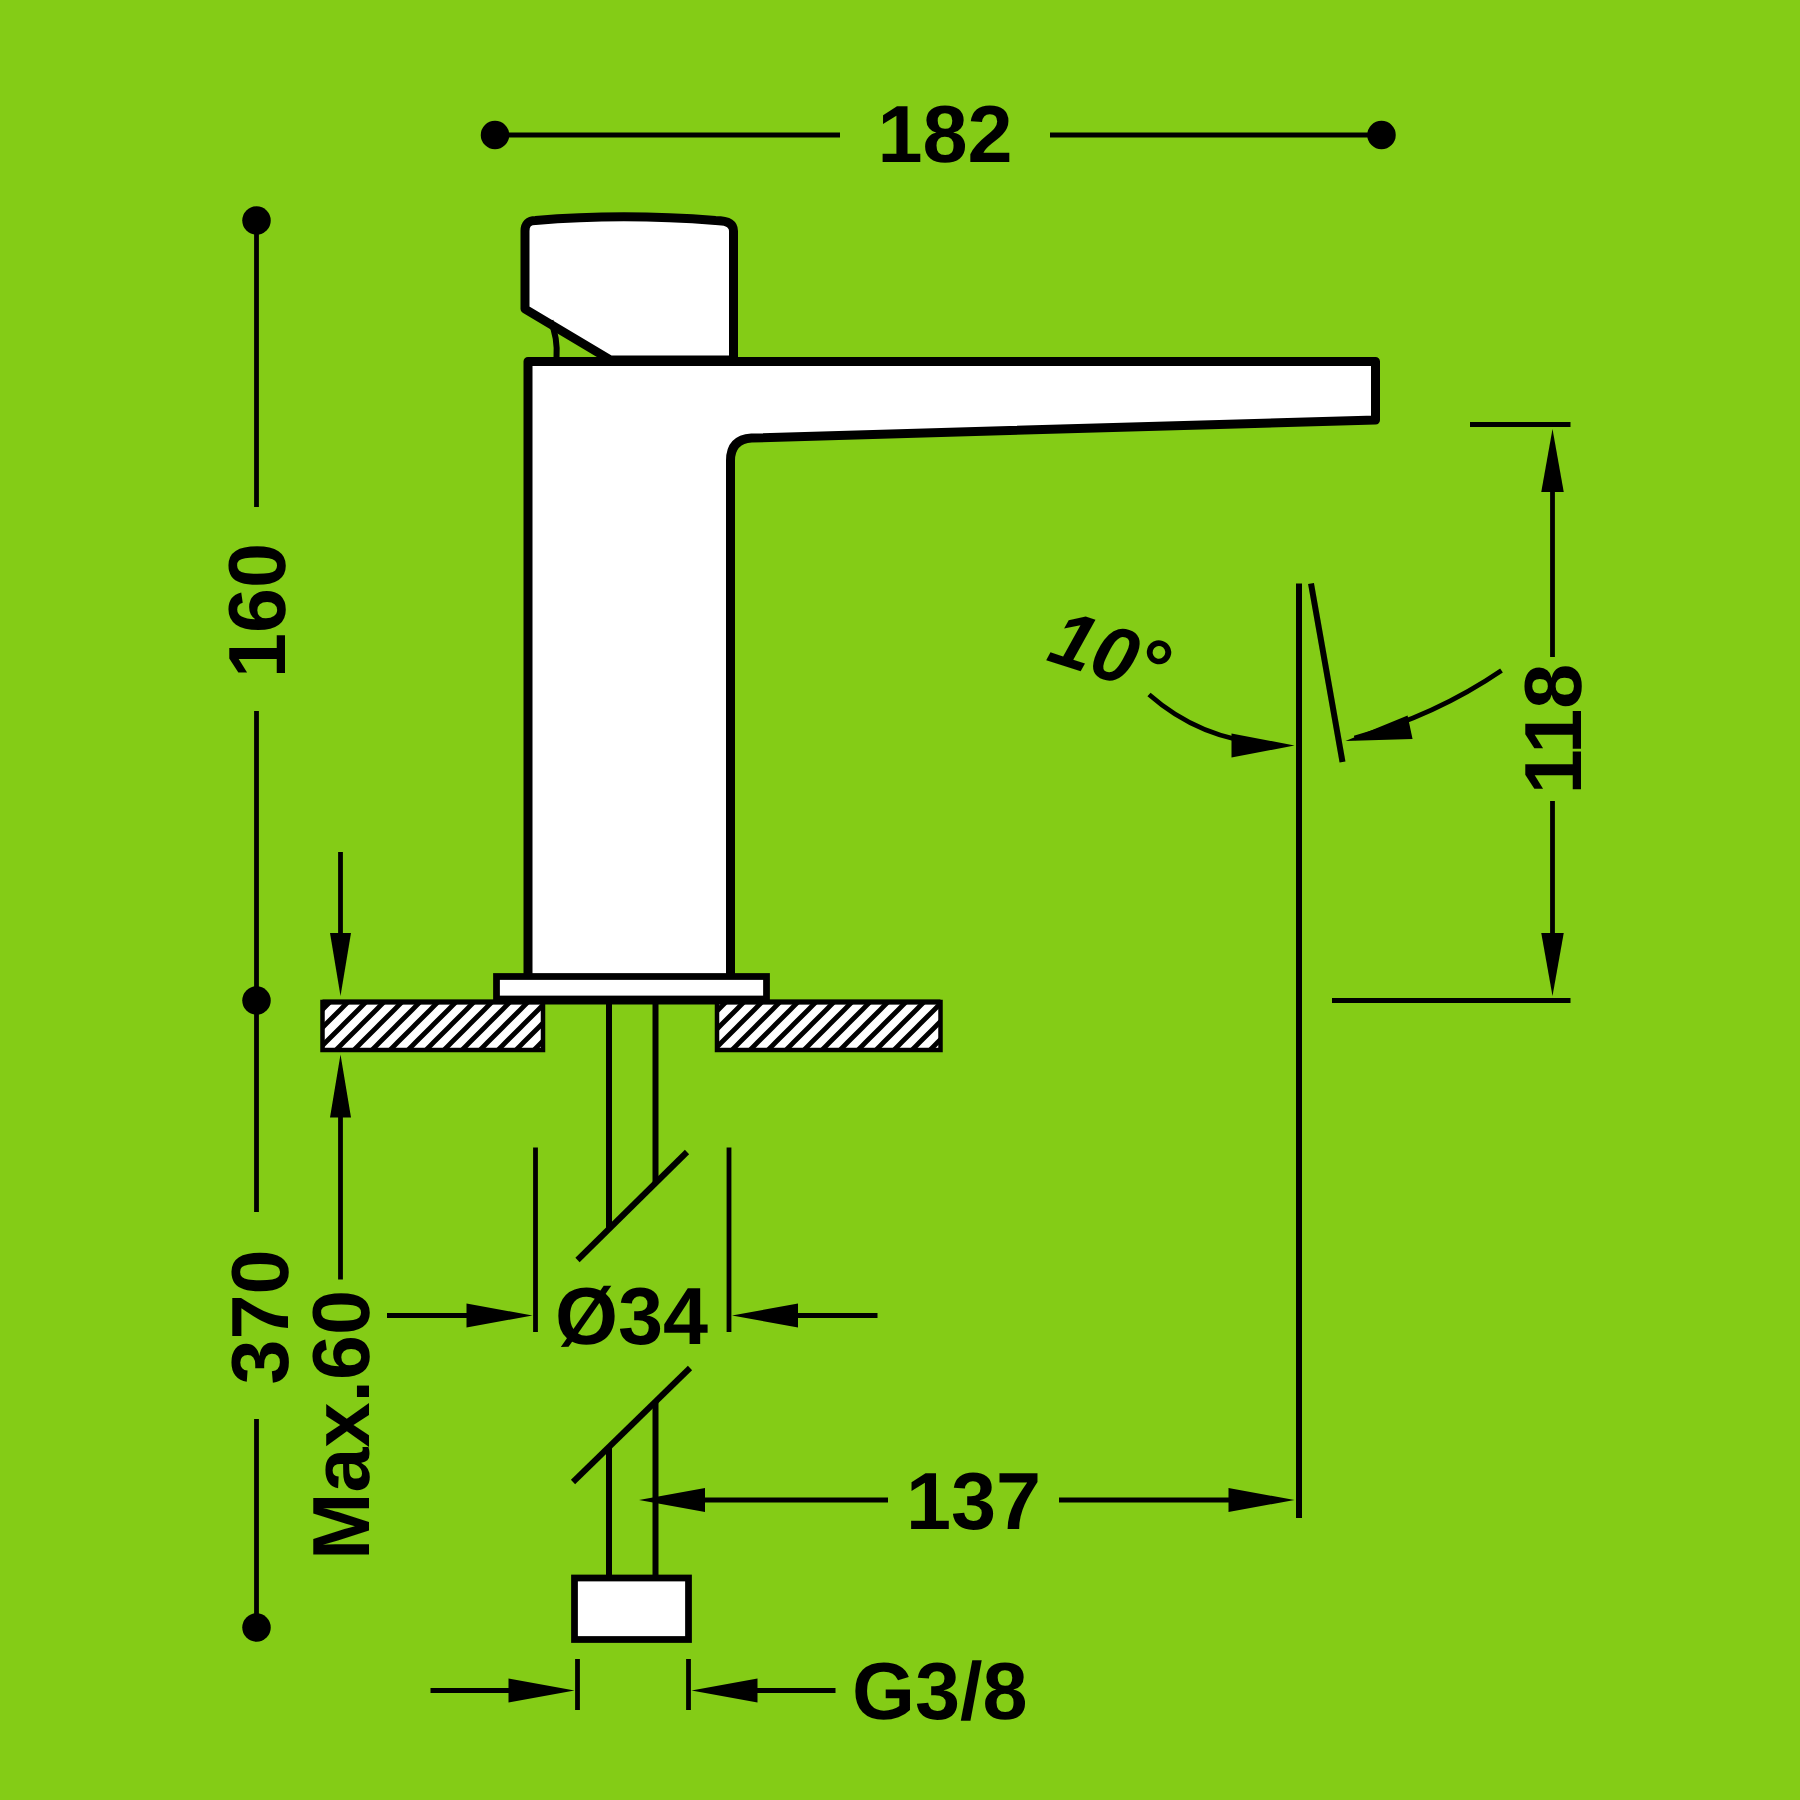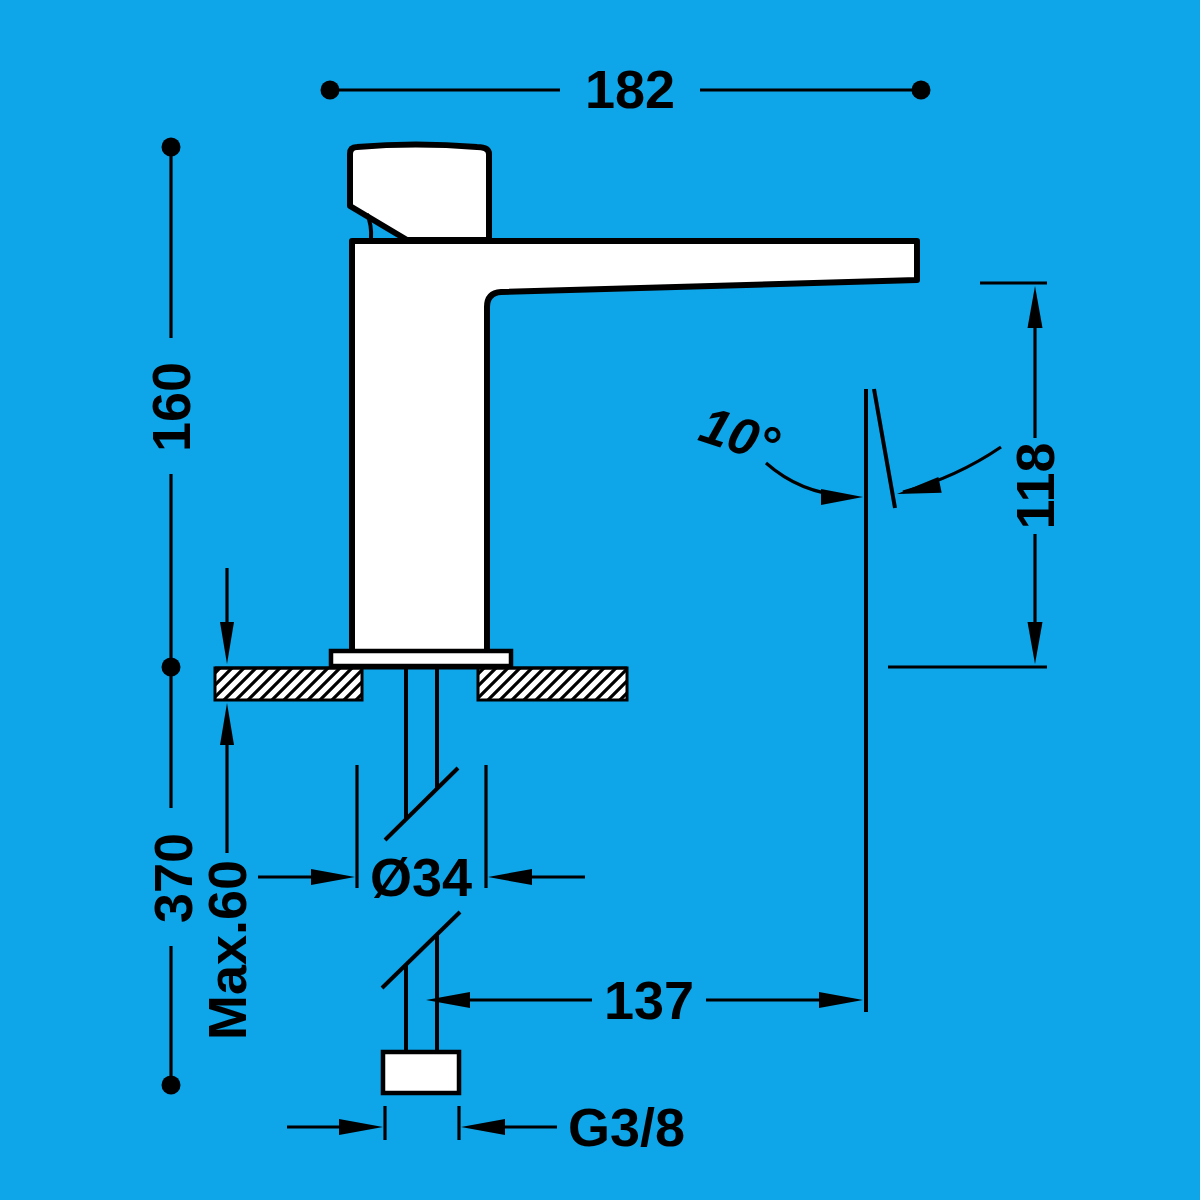--- a/index.html
+++ b/index.html
@@ -1,16 +1,16 @@
 <!DOCTYPE html>
 <html><head>
 <meta charset="utf-8">
 <style>
   html,body{margin:0;padding:0;background:#ffffff;}
-  .canvas{width:1200px;height:1200px;background:#0ea5e9;position:relative;}
+  .canvas{width:1200px;height:1200px;background:#84cc16;position:relative;}
   svg{display:block;}
   .dim-text{font-family:"Liberation Sans","DejaVu Sans",sans-serif;font-weight:bold;font-size:54px;fill:#000;}
   .angle-text{font-family:"Liberation Sans","DejaVu Sans",sans-serif;font-weight:bold;font-style:italic;font-size:52px;fill:#000;}
   .outline{fill:#ffffff;stroke:#000;stroke-width:6;stroke-linejoin:round;}
   .thinline{stroke:#000;stroke-width:3.2;fill:none;}
   .midline{stroke:#000;stroke-width:4;fill:none;}
   .arrow{fill:#000;stroke:none;}
 </style>
 </head>
 <body>

